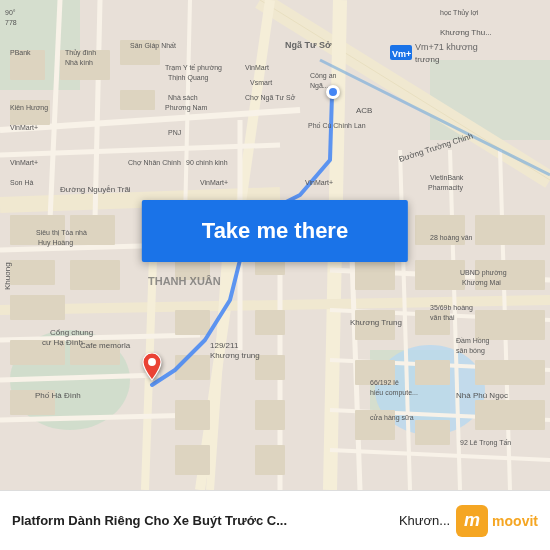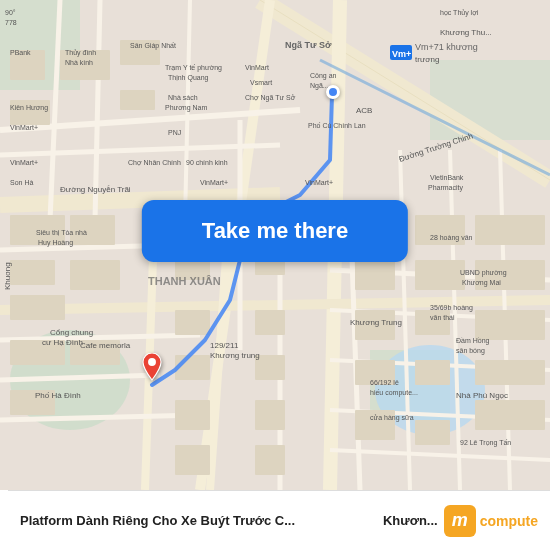--- a/index.html
+++ b/index.html
@@ -24,21 +24,21 @@
 
     
     #take-me-there-btn {
       position: absolute;
       top: 200px;
       left: 50%;
       transform: translateX(-50%);
       background-color: #1a73e8;
       color: white;
       border: none;
-      border-radius: 12px;
+      border-radius: 2px;
       padding: 18px 60px;
       font-size: 22px;
       font-weight: bold;
       cursor: pointer;
       white-space: nowrap;
       z-index: 10;
       box-shadow: 0 2px 8px rgba(0,0,0,0.3);
     }
 
     
@@ -81,21 +81,20 @@
 
     
     #bottom-bar {
       height: 60px;
       background: white;
       display: flex;
       align-items: center;
       padding: 0 12px;
       border-top: 1px solid #ddd;
       gap: 8px;
-      margin-left: 8px;
     }
 
     #bottom-left {
       display: flex;
       flex-direction: column;
       flex: 1;
       overflow: hidden;
     }
 
     #station-name {
@@ -314,20 +313,20 @@
 
     <button id="take-me-there-btn">Take me there</button>
 
   </div>
 
   <div id="bottom-bar">
     <div id="bottom-left">
       <span id="station-name">Platform Dành Riêng Cho Xe Buýt Trước C...</span>
     </div>
     <div id="bottom-right">
-      <span style="font-size:13px; font-weight:bold; color:#222;">Khươn...</span>
+      <span style="font-size:13px; font-weight:normal; color:#222;">Khươn...</span>
       <div id="moovit-logo">
         <div class="moovit-m">m</div>
-        <span class="moovit-text">compute</span>
+        <span class="moovit-text">moovit</span>
       </div>
     </div>
   </div>
 </div>
 
 </body></html>

